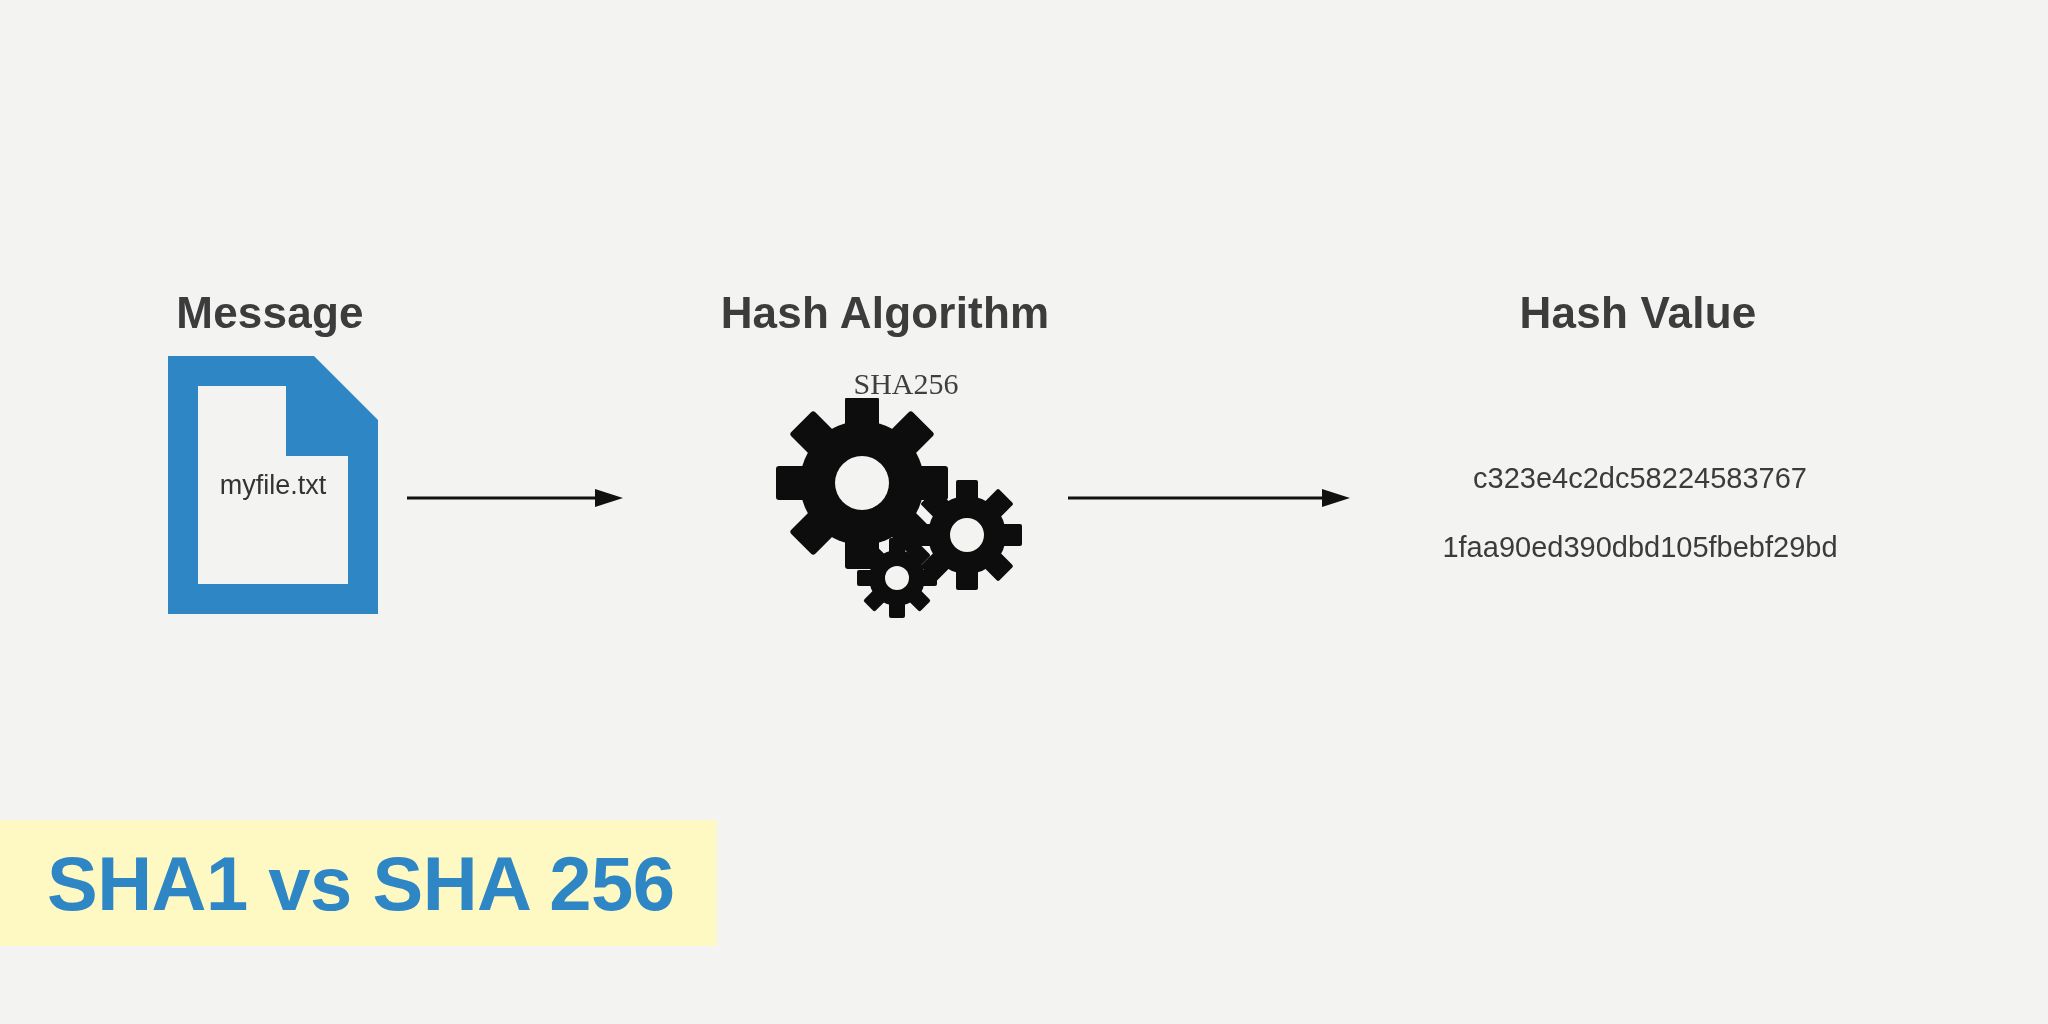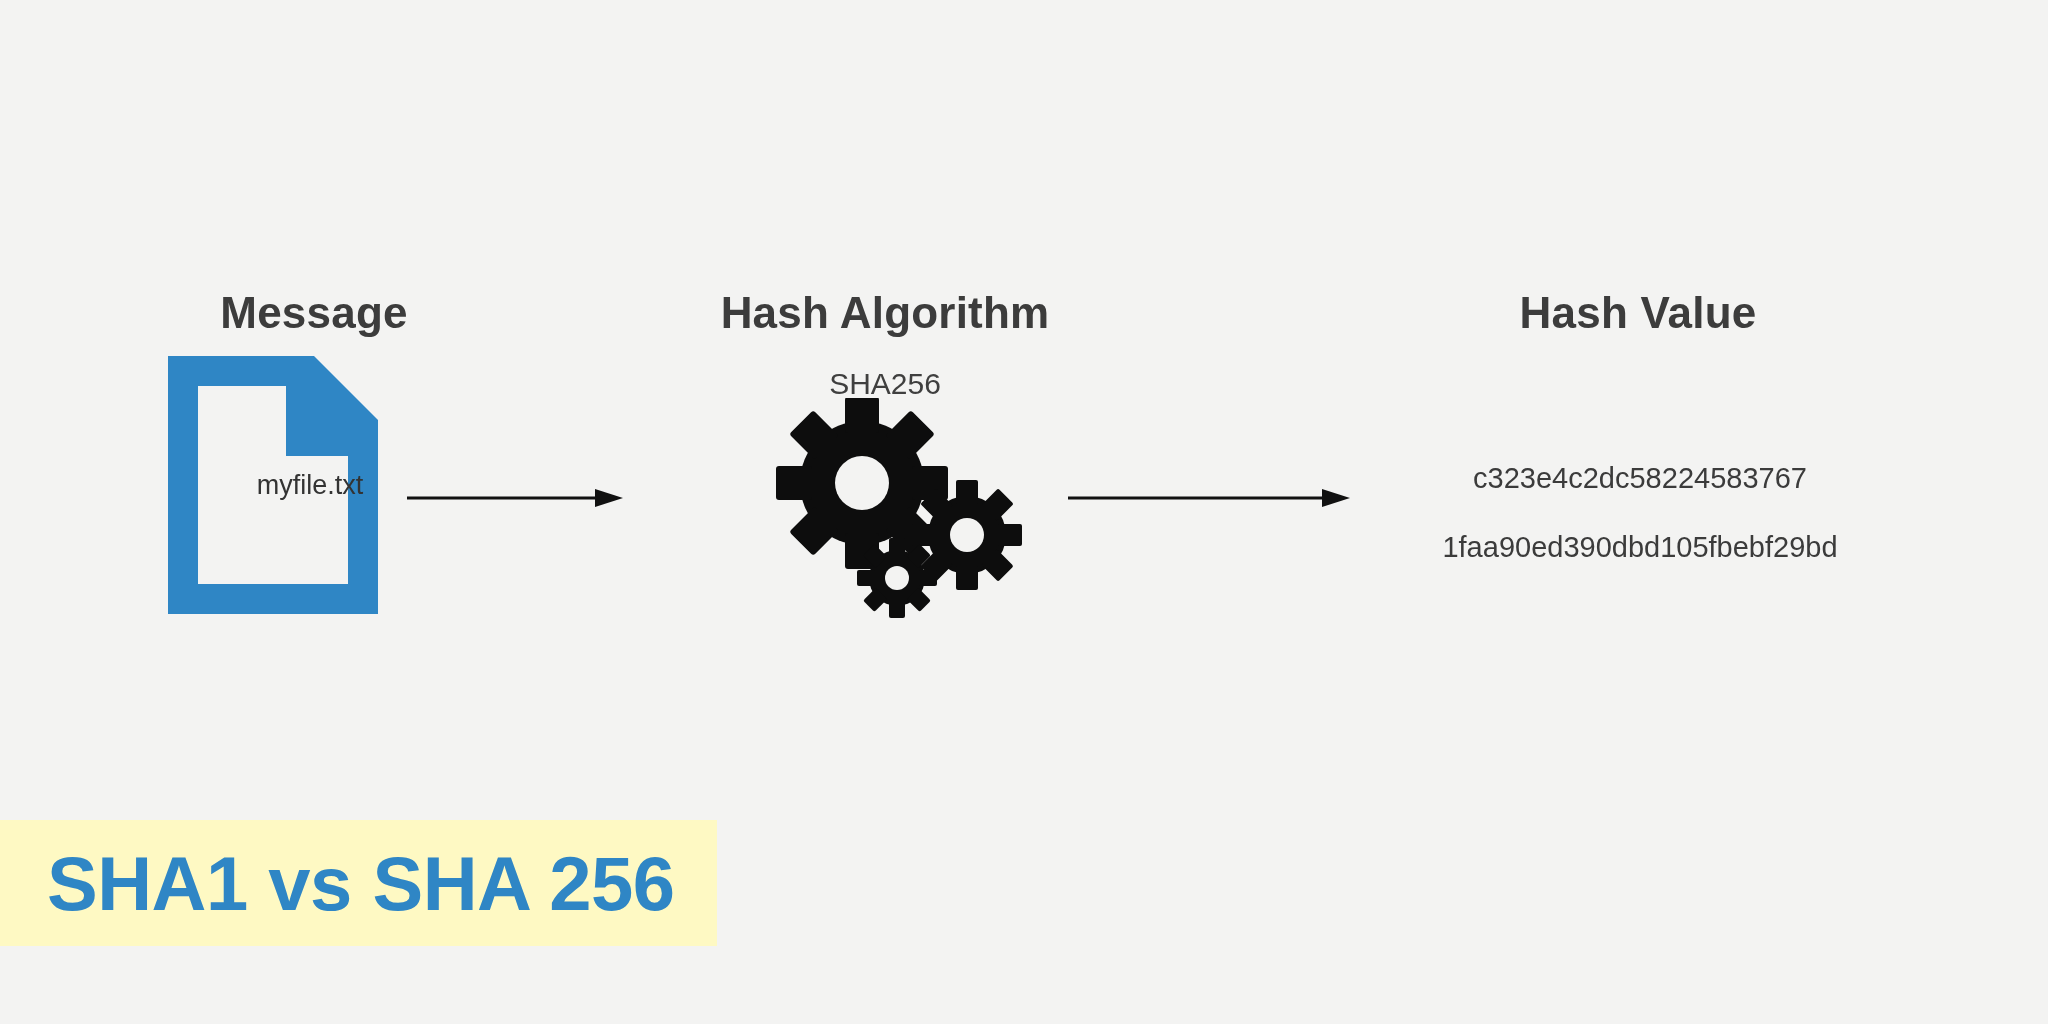--- a/index.html
+++ b/index.html
@@ -52,21 +52,20 @@
 
   .file-label {
     position: absolute;
     left: 168px;
     top: 470px;
     width: 210px;
     text-align: center;
     font-size: 27px;
     color: #333333;
     white-space: nowrap;
-    padding-left: 37px;
   }
 
   
   #gears {
     position: absolute;
     left: 752px;
     top: 398px;
     width: 300px;
     height: 230px;
   }
@@ -111,27 +110,27 @@
     color: #2f86c5;
     letter-spacing: -0.5px;
     white-space: nowrap;
   }
 </style>
 </head>
 <body>
 
 <div id="stage">
 
-  <div class="col-heading" style="left:270px; top:288px;margin-left:44px;">Message</div>
+  <div class="col-heading" style="left:270px; top:288px;">Message</div>
 
   <div class="col-heading" style="left:885px; top:288px;">Hash Algorithm</div>
 
   <div class="col-heading" style="left:1638px; top:288px;">Hash Value</div>
 
-  <div class="sub-label" style="left:885px; top:367px;">SHA256</div>
+  <div class="sub-label" style="left:906px; top:367px;font-family:Liberation Serif, serif;">SHA256</div>
 
   <div id="file-icon">
     <svg width="210" height="258" viewBox="0 0 210 258" xmlns="http://www.w3.org/2000/svg">
 
       <path d="M0,0 L146,0 L210,64 L210,258 L0,258 Z" fill="#2f86c5"></path>
 
       <path d="M30,30 L118,30 L118,100 L180,100 L180,228 L30,228 Z" fill="#f3f3f2"></path>
     </svg>
   </div>
 

